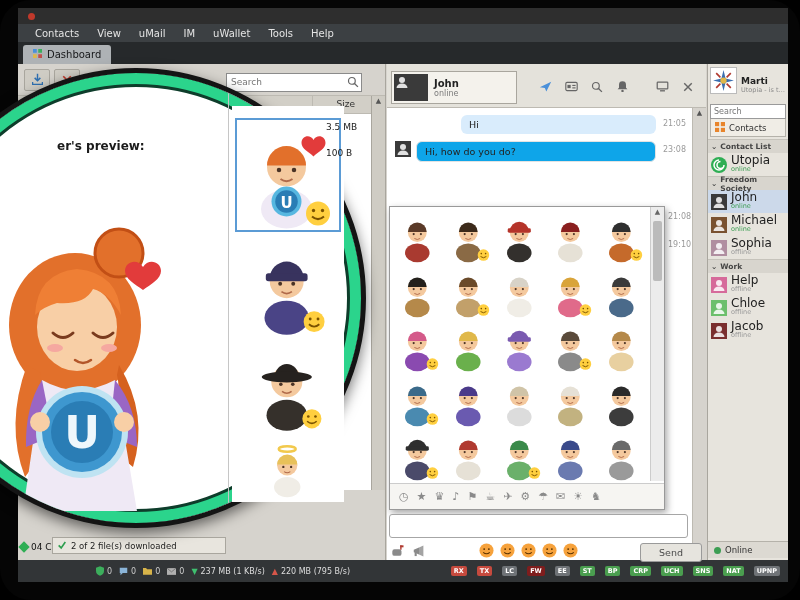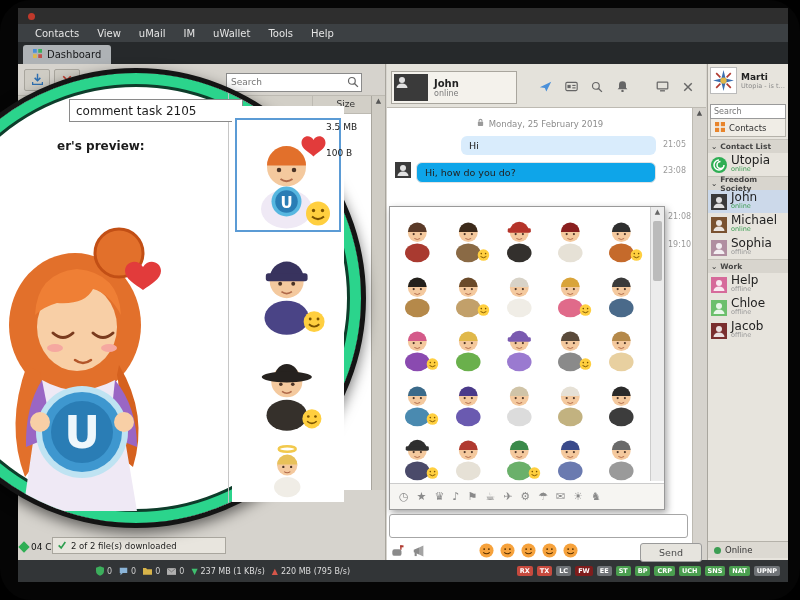--- a/index.html
+++ b/index.html
@@ -68,21 +68,21 @@
                 display:flex;align-items:center;gap:8px;padding:0 9px;}
   .cat{font-size:11px;color:#8a8a8a;line-height:1;}
   .chat-input{position:absolute;left:2px;top:450px;right:18px;height:24px;background:#fff;border:1px solid #a6a6a6;
               border-radius:3px;z-index:21;font-family:inherit;font-size:10px;padding:0 6px;}
   .chat-bottom{position:absolute;left:4px;right:4px;top:478px;height:20px;display:flex;align-items:center;z-index:21;gap:7px;}
   .emoji-row{display:flex;gap:6px;margin-left:46px;}
   .send-btn{margin-left:auto;width:62px;height:19px;background:#e6e4de;border:1px solid #9a9a9a;border-radius:3px;
             font-size:9.5px;color:#4a4a4a;font-family:inherit;display:flex;align-items:center;justify-content:center;}
   
   .contacts-panel{position:absolute;left:689px;top:0;width:81px;height:100%;background:#e7e4dd;border-left:1px solid #a9a69e;}
-  .user-card{display:flex;gap:4px;padding:3px 2px;align-items:center;}
+  .user-card{display:flex;gap:4px;padding:3px 2px;align-items:flex-end;}
   .user-avatar{width:27px;height:27px;flex:none;border:1px solid #bbb;background:#fff;overflow:hidden;}
   .user-name{font-size:9px;font-weight:bold;color:#222;line-height:10px;}
   .user-sub{font-size:6.5px;color:#8a8a8a;line-height:8px;width:44px;overflow:hidden;white-space:nowrap;text-overflow:ellipsis;}
   .c-search{margin:2px 2px;height:15px;position:relative;}
   .c-search input{width:100%;height:100%;border:1px solid #9a9a9a;background:#fff;font-size:8px;padding:0 3px;font-family:inherit;color:#444;}
   .c-tab{margin:4px 2px 2px 2px;height:19px;background:#f0ede6;border:1px solid #b5b2aa;display:flex;align-items:center;gap:4px;
          padding:0 4px;font-size:8.5px;color:#333;}
   .c-group{height:14px;display:flex;align-items:center;gap:3px;background:#d8d5ce;border-top:1px solid #c6c3bb;
            font-size:7.5px;color:#444;font-weight:bold;padding:0 3px;}
   .c-item{height:23px;display:flex;align-items:center;gap:4px;padding:0 3px;}
@@ -93,21 +93,21 @@
   .c-online-row{position:absolute;left:0;right:0;bottom:2px;height:17px;background:#dcd9d2;border-top:1px solid #b5b2aa;
                 display:flex;align-items:center;gap:4px;padding:0 6px;font-size:8.5px;color:#333;}
   .dot-online{width:7px;height:7px;border-radius:50%;background:#3c9e53;}
   
   .statusbar{position:absolute;left:0;right:0;bottom:0;height:22px;background:#323537;display:flex;align-items:center;
              color:#ccc;font-size:8px;gap:7px;padding:0 8px 0 78px;}
   .counter{display:flex;align-items:center;gap:3px;}
   .net{display:flex;align-items:center;gap:3px;color:#ddd;}
   .arrow-dn{color:#3fbf6f;font-size:8px;}
   .arrow-up{color:#d6564a;font-size:8px;}
-  .badges{margin-left:auto;display:flex;gap:4px;}
+  .badges{margin-left:auto;display:flex;gap:10px;}
   .badge{padding:1px 3px;border-radius:2px;font-size:6.5px;font-weight:bold;color:#fff;line-height:8px;}
   
   .mag{position:absolute;left:-94px;top:68px;width:460px;height:460px;border-radius:50%;background:#fff;
        border:5px solid #141414;overflow:hidden;z-index:40;
        box-shadow:inset 0 0 0 11px #2bd48c, inset 0 0 0 14px #0e3d2b, 0 5px 14px rgba(0,0,0,.55);}
   .mag-title{position:absolute;left:158px;top:26px;width:174px;height:23px;border:1px solid #8a8a8a;background:#fff;
              font-size:12px;color:#1d1d1d;display:flex;align-items:center;padding:0 6px;white-space:nowrap;}
   .mag-label{position:absolute;left:146px;top:66px;font-size:12px;font-weight:bold;color:#1b1b1b;}
   .mag-divider{position:absolute;left:317px;top:0;bottom:0;width:1px;background:#c6c6c6;}
   .mag-girl{position:absolute;left:86px;top:142px;width:170px;height:302px;}
@@ -222,27 +222,20 @@
               <span style="margin-left: 14px;"><svg viewBox="0 0 16 16" width="13" height="13">
                   <rect x="1.5" y="2.5" width="13" height="8.5" rx="1" fill="none" stroke="#666" stroke-width="1.5"></rect>
                   <rect x="5" y="12.5" width="6" height="1.6" fill="#666"></rect>
                 </svg></span>
               <span><svg viewBox="0 0 16 16" width="12" height="12">
                   <path d="M3 3 L13 13 M13 3 L3 13" stroke="#666" stroke-width="1.9"></path>
                 </svg></span>
             </div>
         </div>
         <div class="messages">
-          <div class="date-row">
-            <span id="icLock"><svg viewBox="0 0 12 12" width="9" height="9">
-                  <rect x="2.5" y="5" width="7" height="5.5" rx="1" fill="#9a9a9a"></rect>
-                  <path d="M4 5 V3.8 a2 2 0 0 1 4 0 V5" fill="none" stroke="#9a9a9a" stroke-width="1.4"></path>
-                </svg></span>
-            <span>Monday, 25 February 2019</span>
-          </div>
           <div id="msgList">
               <div class="msg-row">
                 <div class="bubble out">Hi</div>
                 <div class="msg-time">21:05</div>
               </div>
               <div class="msg-row">
                 <div class="msg-avatar"><svg viewBox="0 0 16 16" width="16" height="16">
                     <rect width="16" height="16" fill="#3a3a3a"></rect>
                     <circle cx="8" cy="6" r="3" fill="rgba(255,255,255,.85)"></circle>
                     <path d="M2.5 14 a5.5 4.5 0 0 1 11 0 z" fill="rgba(255,255,255,.85)"></path>
@@ -847,21 +840,20 @@
           <path d="M16 29 a13 13 0 0 1 26 0 z" fill="#e8c15a"></path>
           <circle cx="24" cy="32" r="1.5" fill="#4a3326"></circle>
           <circle cx="34" cy="32" r="1.5" fill="#4a3326"></circle>
           <path d="M25 38 q4 3 8 0" stroke="#b06a4a" stroke-width="1.3" fill="none"></path>
         </svg>
       </div>
     </div>
 
   <div class="mag">
     <div class="mag-divider"></div>
-    <div class="mag-title">comment task 2105</div>
     <div class="mag-label">er's preview:</div>
     <div class="mag-girl" id="bigGirl"><svg viewBox="0 0 170 300" width="170" height="300">
           <ellipse cx="78" cy="110" rx="66" ry="72" fill="#e2702b"></ellipse>
           <path d="M30 150 Q8 210 28 262 Q45 240 55 225 Q38 190 44 158 Z" fill="#e2702b"></path>
           <path d="M122 150 Q152 200 136 252 Q114 235 110 214 Q126 185 120 160 Z" fill="#d5611f"></path>
           <circle cx="122" cy="38" r="24" fill="#e2702b"></circle>
           <circle cx="122" cy="38" r="24" fill="none" stroke="#c24f15" stroke-width="3"></circle>
           <ellipse cx="80" cy="112" rx="40" ry="44" fill="#f8cfa6"></ellipse>
           <path d="M38 100 Q40 58 80 54 Q122 58 124 100 Q112 78 96 74 Q88 90 60 88 Q46 92 38 100 Z" fill="#ef7f35"></path>
           <path d="M56 118 q10 9 20 0" stroke="#7a3b1e" stroke-width="3" fill="none" stroke-linecap="round"></path>

